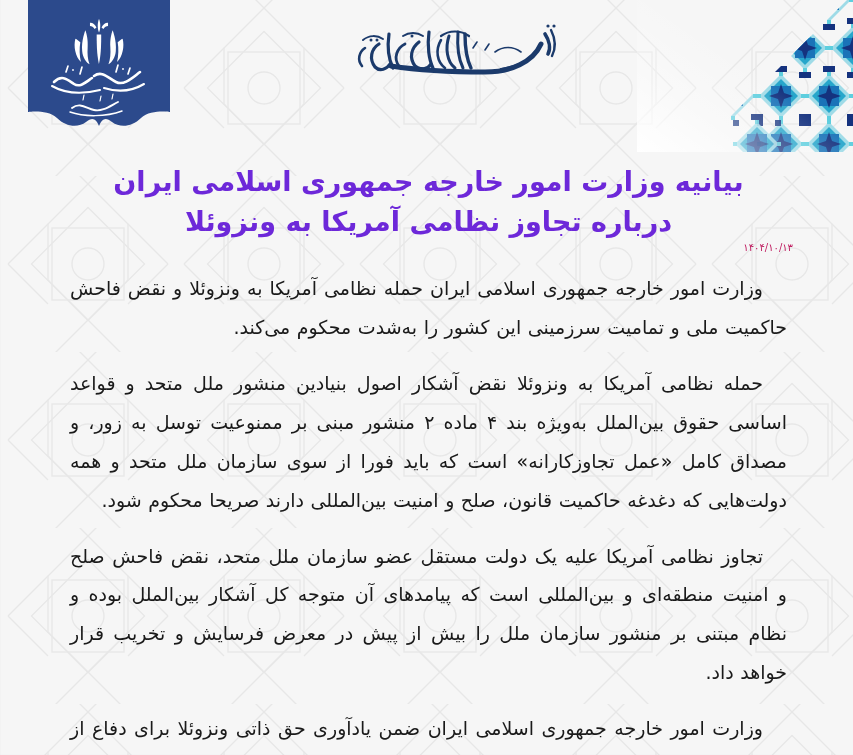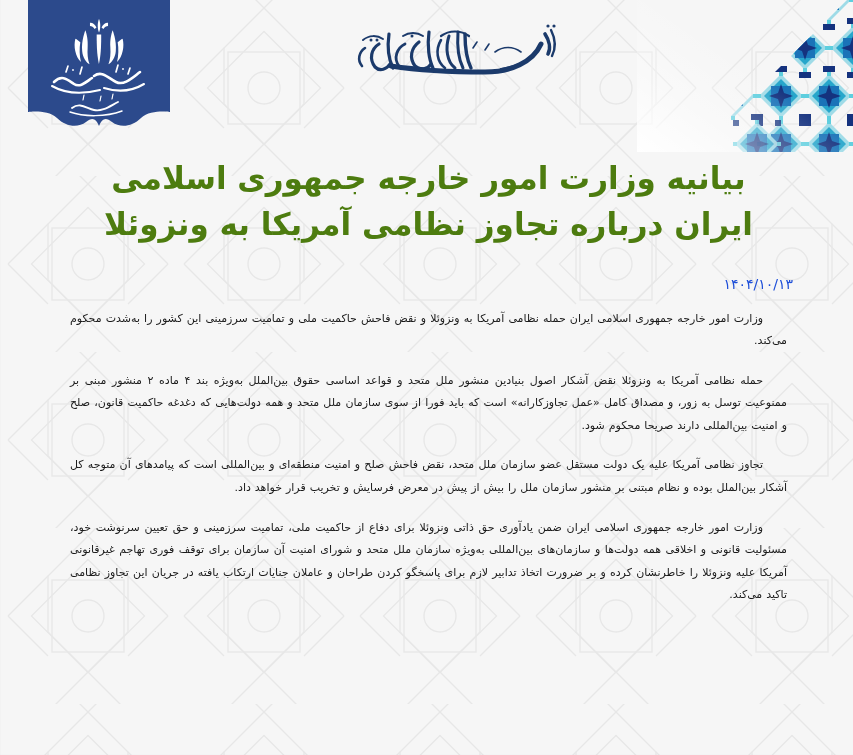--- a/index.html
+++ b/index.html
@@ -68,43 +68,42 @@
     top: 150px;
     left: 0;
     right: 0;
     padding: 0 58px 0 62px;
   }
 
   .title {
     text-align: center;
     font-family: "DejaVu Sans", "Liberation Sans", sans-serif;
     font-weight: bold;
-    font-size: 31px;
+    font-size: 27px;
     line-height: 1.48;
-    color: #4d7c0f;
+    color: #6d28d9;
     letter-spacing: -0.2px;
     padding: 0 18px;
-    margin-top: 6px;
+    margin-top: 12px;
   }
 
   .date {
-    margin-top: 28px;
     margin-right: -2px;
     text-align: right;
-    font-size: 14px;
-    color: #1d4ed8;
+    font-size: 10px;
+    color: #be185d;
     direction: rtl;
     unicode-bidi: plaintext;
     padding-right: 4px;
   }
 
   .body-copy { margin-top: 16px; }
 
   .para {
-    font-size: 11px;
+    font-size: 19px;
     line-height: 2.05;
     color: #1a1a1a;
     text-align: justify;
     text-align-last: right;
     text-indent: 24px;
     margin-bottom: 17px;
     padding: 0 8px;
     word-spacing: 0.5px;
   }
   .para:last-child { margin-bottom: 0; }

